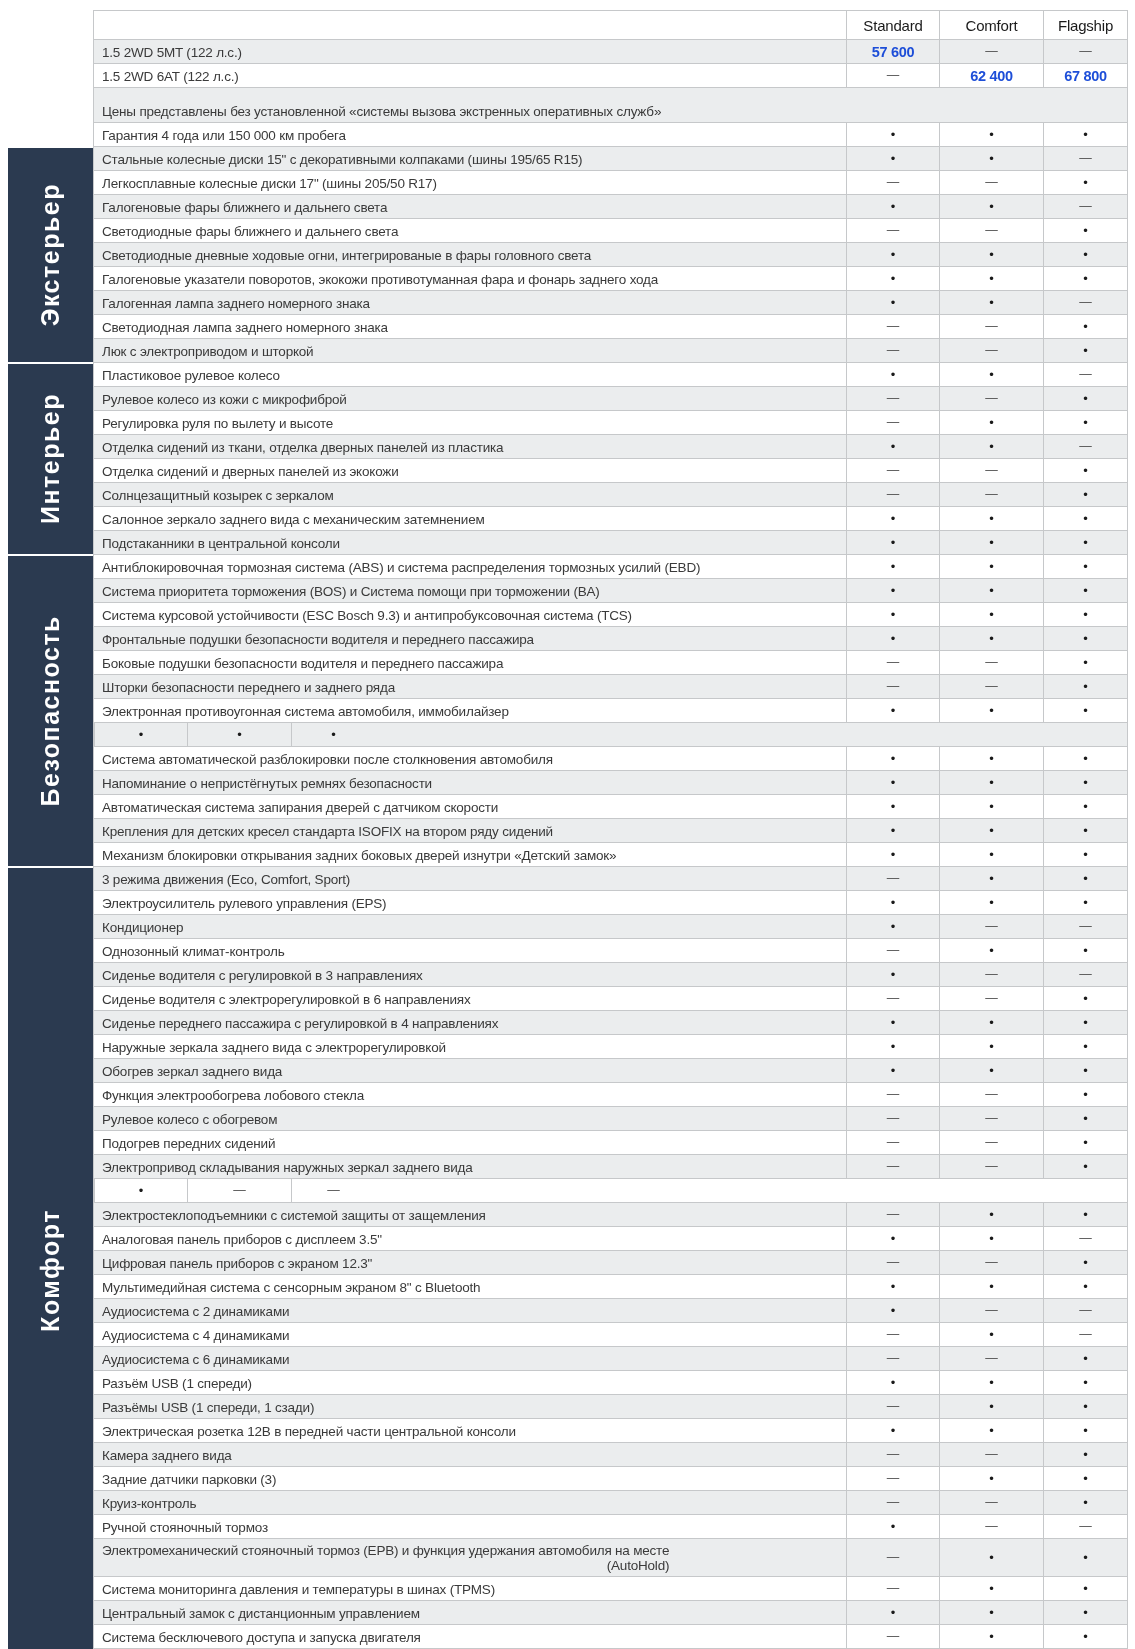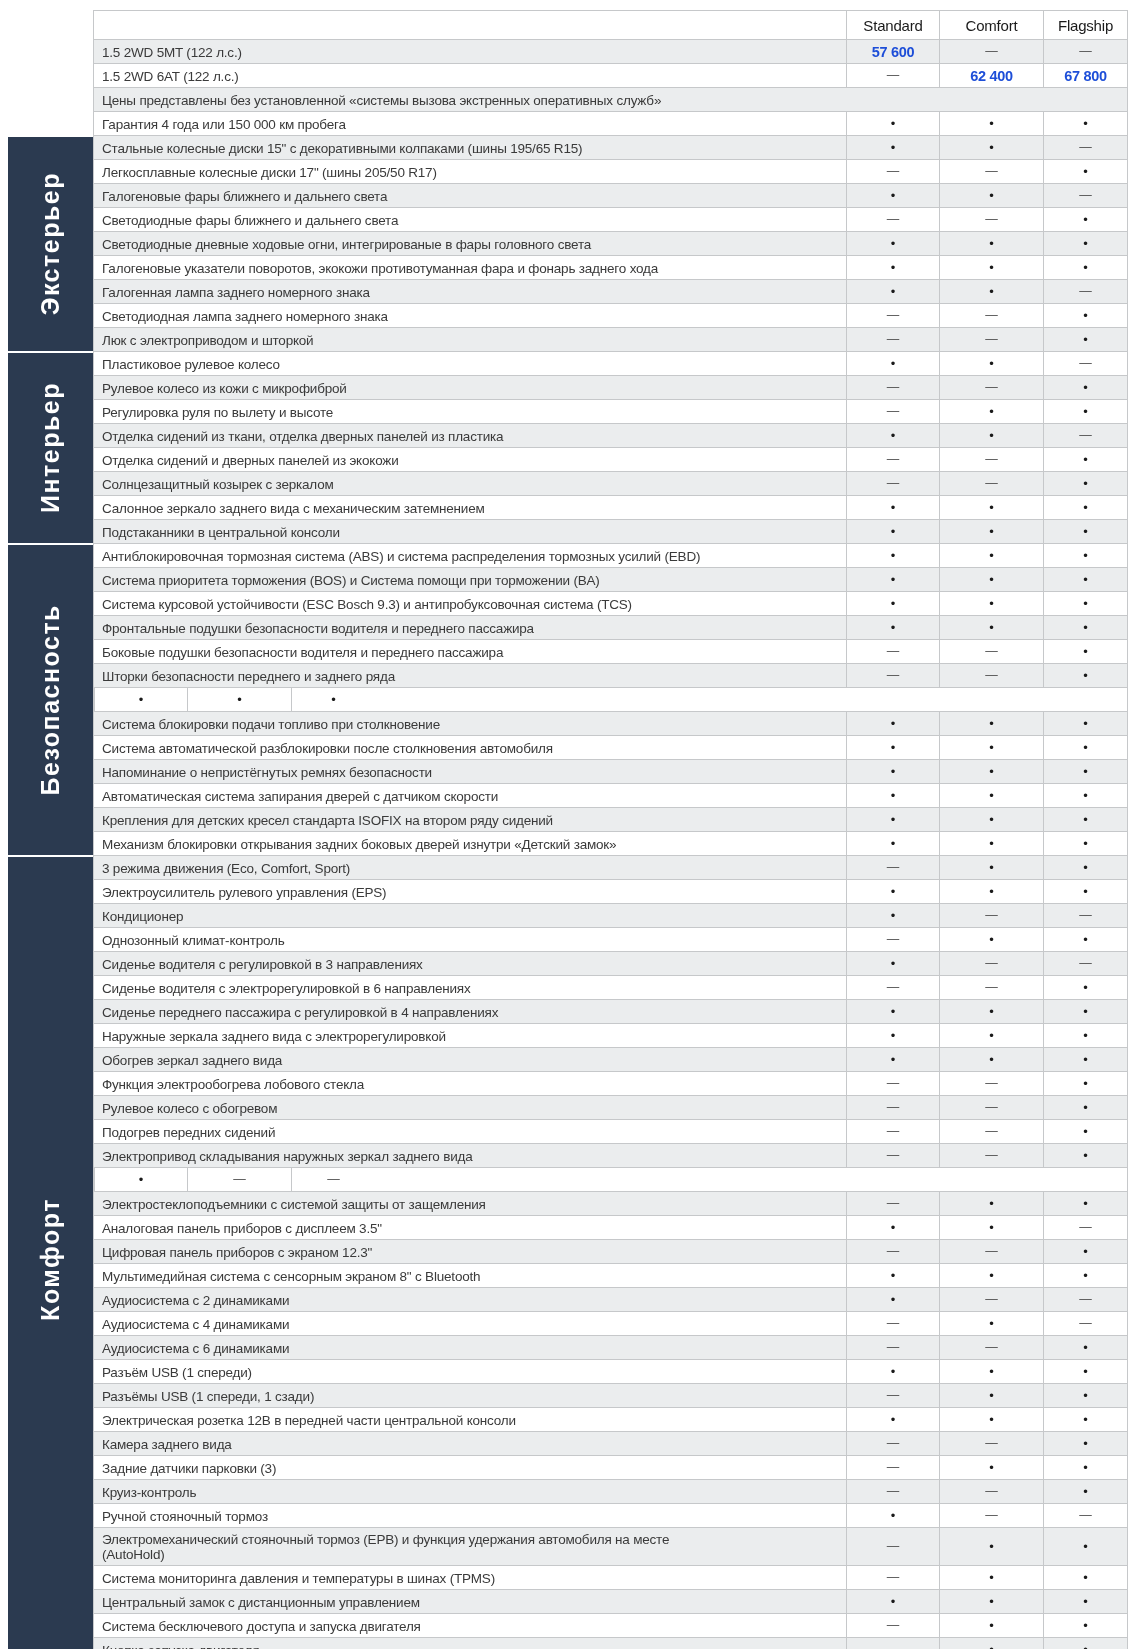--- a/index.html
+++ b/index.html
@@ -39,21 +39,21 @@
   }
   .group:first-child .rows { border-top: 1px solid #c6c8ca; }
 
   .trow {
     display: flex;
     align-items: stretch;
     min-height: 24px;
     border-bottom: 1px solid #c6c8ca;
     background: #ffffff;
   }
-  .trow.alt { background: #ebedee; }
+  .trow.alt { background: #ebedee; text-align: right; }
 
   .hrow { min-height: 29px; }
   .hcell {
     display: flex; align-items: center; justify-content: center;
     font-size: 15px; color: #1a1a1a; letter-spacing: -0.2px;
   }
   .fcell {
     flex: 1;
     padding: 4px 8px 3px 8px;
     display: flex; align-items: center;
@@ -69,21 +69,21 @@
     display: flex; align-items: center; justify-content: center;
   }
   .w1 { width: 93px; }
   .w2 { width: 104px; }
   .w3 { width: 84px; }
 
   .dot  { font-size: 13px; color: #1a1a1a; line-height: 1; }
   .dash { font-size: 12.5px; color: #4b4b4b; line-height: 1; }
   .price { font-size: 14.5px; font-weight: 700; color: #1d4ed8; letter-spacing: -0.3px; }
 
-  .note-row { padding: 4px 8px 3px 8px; font-size: 13.5px; letter-spacing: -0.2px;
+  .note-row { padding: 16px 8px 3px 8px; font-size: 13.5px; letter-spacing: -0.2px;
     color: #3a3a3a; display: flex; align-items: center; }
 </style>
 </head>
 <body>
 
 <div class="page">
   <div id="table-root">
       <div class="group">
         <div class="gutter"></div>
         <div class="rows">
@@ -429,32 +429,32 @@
               <span class="dash">—</span>
             </div>
             <div class="vcell w2">
               <span class="dash">—</span>
             </div>
             <div class="vcell w3">
               <span class="dot">•</span>
             </div>
           </div>
           <div class="trow">
-            <div class="vcell w1">
-              <span class="dot">•</span>
-            </div>
-            <div class="vcell w2">
-              <span class="dot">•</span>
-            </div>
-            <div class="vcell w3">
-              <span class="dot">•</span>
-            </div>
-          </div>
-          <div class="trow alt">
-            <div class="fcell">Система блокировки подачи топливо при столкновение</div>
+            <div class="fcell">Электронная противоугонная система автомобиля, иммобилайзер</div>
+            <div class="vcell w1">
+              <span class="dot">•</span>
+            </div>
+            <div class="vcell w2">
+              <span class="dot">•</span>
+            </div>
+            <div class="vcell w3">
+              <span class="dot">•</span>
+            </div>
+          </div>
+          <div class="trow alt">
             <div class="vcell w1">
               <span class="dot">•</span>
             </div>
             <div class="vcell w2">
               <span class="dot">•</span>
             </div>
             <div class="vcell w3">
               <span class="dot">•</span>
             </div>
           </div>

